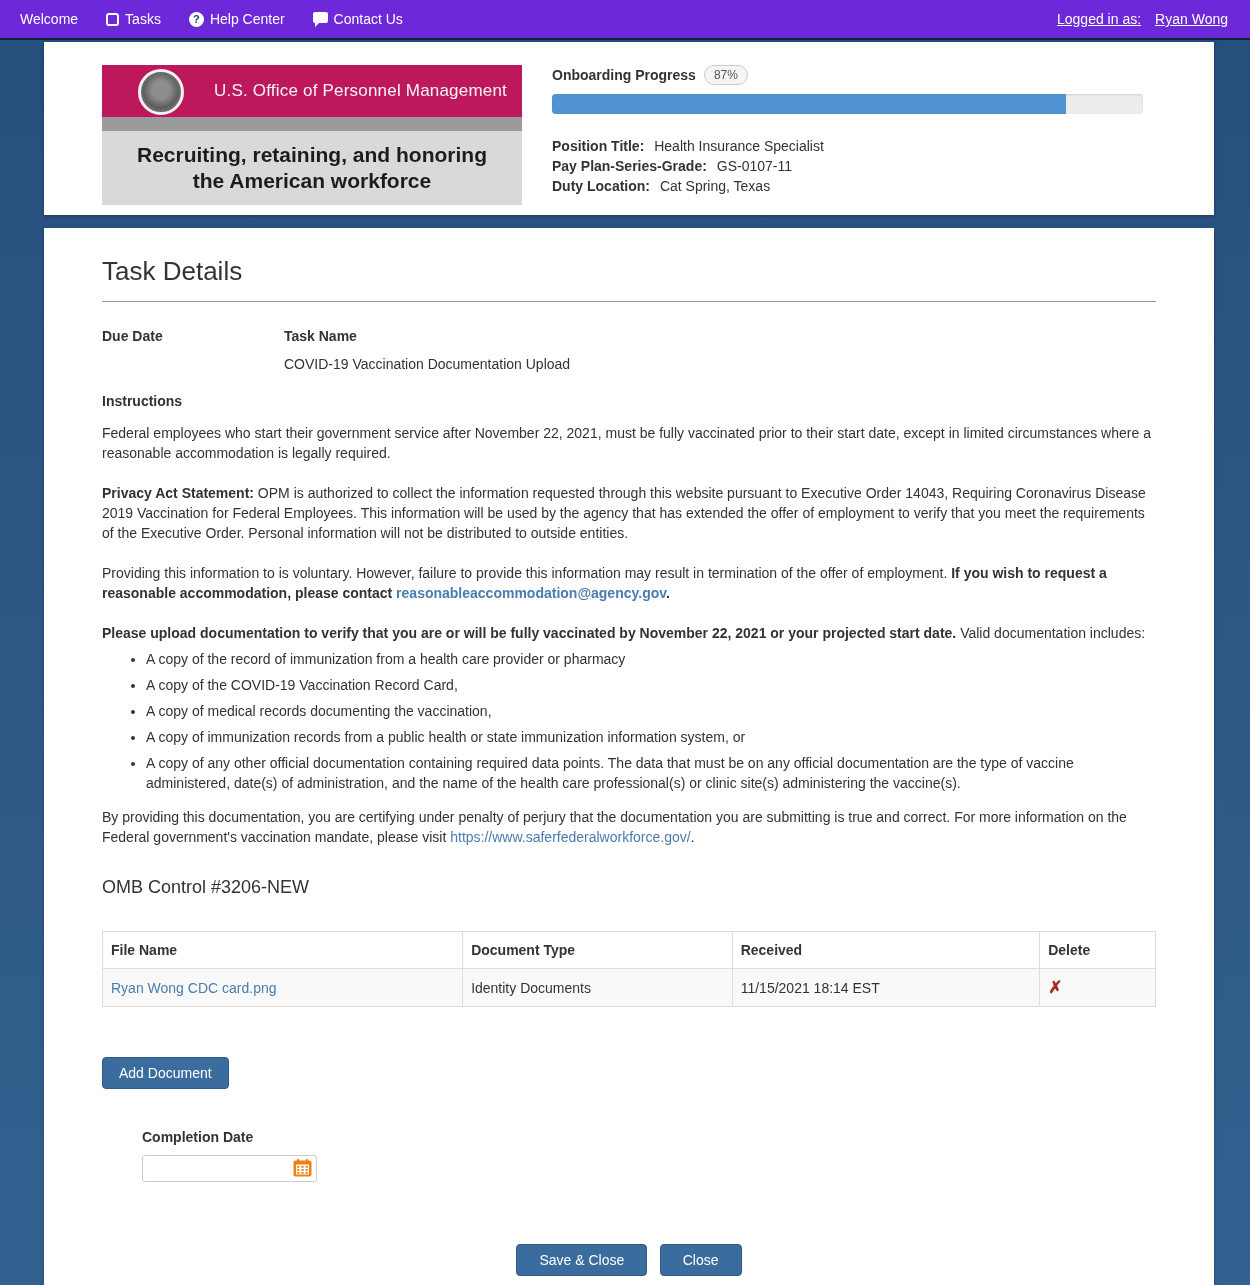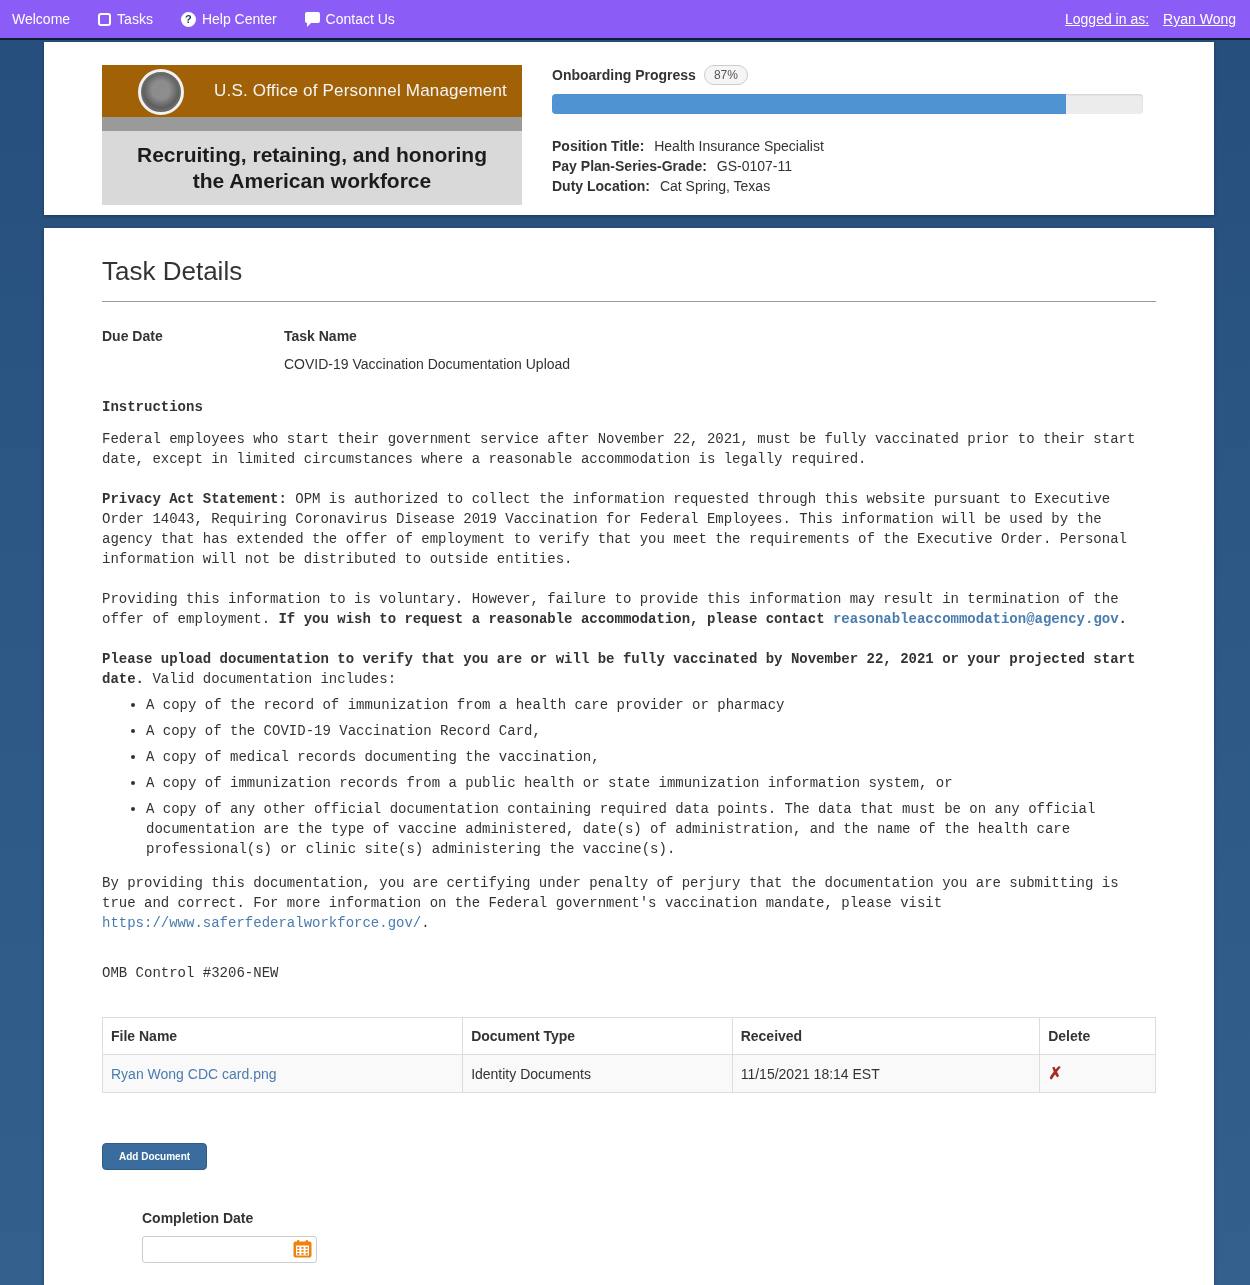--- a/index.html
+++ b/index.html
@@ -5,39 +5,39 @@
   * { margin:0; padding:0; box-sizing:border-box; }
   html,body { width:1250px; }
   body {
     font-family:"Liberation Sans", sans-serif;
     background:linear-gradient(180deg,#264e7c 0%, #2d5886 45%, #34618f 100%);
     color:#333;
     min-height:1285px;
   }
   
   .navbar {
-    height:40px; background:#8b5cf6; border-bottom:2px solid #0e2036;
-    display:flex; align-items:center; padding:0 12px; color:#fff; font-size:14px;
+    height:40px; background:#6d28d9; border-bottom:2px solid #0e2036;
+    display:flex; align-items:center; padding:0 20px; color:#fff; font-size:14px;
   }
   .nav-item { display:flex; align-items:center; gap:6px; padding:0 14px; cursor:pointer; }
   .nav-item:first-child { padding-left:0; }
   .nav-spacer { flex:1; }
   .nav-user { display:flex; gap:14px; padding-right:2px; white-space:nowrap;text-decoration:underline; }
   .icon-checkbox { width:13px; height:13px; border:2px solid #fff; border-radius:3px; display:inline-block; }
   .icon-qcircle { width:15px; height:15px; background:#fff; color:#1e3c5f; border-radius:50%;
     display:inline-flex; align-items:center; justify-content:center; font-size:11px; font-weight:bold; }
   .icon-bubble { position:relative; width:15px; height:11px; background:#fff; border-radius:2px; display:inline-block; margin-top:-3px;}
   .icon-bubble:after { content:""; position:absolute; left:2px; bottom:-4px; border:4px solid transparent; border-top-color:#fff; border-left-color:#fff; }
   
   .page-wrap { padding:0 36px 0 44px; }
   .card { background:#fff; box-shadow:0 1px 3px rgba(0,0,0,.35); }
   .header-card { margin-top:2px; height:173px; display:flex; padding:23px 0 0 58px; }
   
   .logo-box { width:420px; height:140px; flex:none; cursor:default; }
-  .logo-top { height:52px; background:#a16207; display:flex; align-items:center; padding-left:40px; position:relative; }
+  .logo-top { height:52px; background:#be185d; display:flex; align-items:center; padding-left:40px; position:relative; }
   .logo-seal { width:46px; height:46px; border-radius:50%; background:radial-gradient(circle at 50% 45%, #8d8d8d 0 30%, #5d5d5d 60%, #9b9b9b 100%);
     border:3px solid #f2f2f2; position:absolute; left:36px; top:4px; box-shadow:0 0 0 2px #6a6a6a inset; }
   .logo-agency { color:#f5f5f5; font-size:17px; margin-left:72px; letter-spacing:.2px; }
   .logo-strip { height:14px; background:#9a9a9a; }
   .logo-bottom { height:74px; background:#d9d9d9; display:flex; flex-direction:column; align-items:center; justify-content:center; }
   .logo-tagline { font-size:21px; color:#1c1c1c; line-height:1.25; text-align:center; font-weight:700;}
   
   .header-right { margin-left:30px; flex:1; padding-right:71px; }
   .progress-label-row { display:flex; align-items:center; gap:8px; font-size:14px; font-weight:bold; }
   .badge-pill { font-weight:normal; font-size:12px; color:#555; background:#f5f5f5; border:1px solid #ccc; border-radius:10px; padding:2px 9px; }
@@ -48,40 +48,40 @@
   .pos-label { font-weight:bold;margin-top:32px; }
   .pos-value { margin-left:6px; }
   
   .main-card { margin-top:13px; padding:28px 58px 58px 58px; min-height:1004px; }
   .section-title { font-size:26px; font-weight:normal; color:#333; }
   .hr { border:none; border-top:1px solid #999; margin:14px 0 0 0; }
   .meta-grid { display:flex; margin-top:26px; font-size:14px; }
   .meta-col-due { width:182px; }
   .meta-label { font-weight:bold; }
   .meta-value { margin-top:12px; min-height:17px; }
-  .instructions { margin-top:24px; font-size:14px; line-height:20px;font-family:Liberation Mono, monospace; }
+  .instructions { margin-top:18px; font-size:14px; line-height:20px; }
   .instructions .head { font-weight:bold; margin-bottom:12px; }
   .para { margin-bottom:20px; }
   .para.tight { margin-bottom:0; }
   b.inline { font-weight:bold; }
   a.lnk { color:#4a7caf; text-decoration:none; cursor:pointer; }
   a.lnk.bold { font-weight:bold; }
   ul.docs { margin:6px 0 14px 44px; }
   ul.docs li { margin-bottom:6px; line-height:20px; }
-  .omb { margin-top:30px; font-size:14px; }
+  .omb { margin-top:30px; font-size:18px; }
   
   table.files { width:100%; margin-top:34px; border-collapse:collapse; font-size:14px; border:1px solid #ddd; }
   table.files th, table.files td { border:1px solid #ddd; text-align:left; padding:10px 8px; }
   table.files th { font-weight:bold; background:#fff; }
   table.files td { background:#f9f9f9; }
   .file-link { color:#4a7caf; text-decoration:none; cursor:pointer; }
   .delete-x { color:#a52d1f; font-weight:bold; font-size:17px; cursor:pointer; line-height:1; }
   
-  .btn { display:inline-block; background:#3a6d9e; border:1px solid #2f5b85; color:#fff; font-size:10px;
-    border-radius:4px; padding:7px 16px; cursor:pointer; font-family:inherit;font-weight:bold; }
+  .btn { display:inline-block; background:#3a6d9e; border:1px solid #2f5b85; color:#fff; font-size:14px;
+    border-radius:4px; padding:7px 16px; cursor:pointer; font-family:inherit; }
   .add-doc { margin-top:50px; }
   
   .completion { margin-top:40px;margin-left:40px; }
   .completion .lbl { font-weight:bold; font-size:14px; }
   .date-wrap { margin-top:10px; position:relative; width:175px; }
   .date-input { width:175px; height:27px; border:1px solid #ccc; border-radius:3px; padding:3px 28px 3px 8px; font-size:13px; font-family:inherit; }
   .cal-icon { position:absolute; right:5px; top:4px; width:19px; height:18px; cursor:pointer; }
   
   .bottom-btns { margin-top:62px; text-align:center; }
   .bottom-btns .btn { margin:0 4px; padding:7px 22px; }

